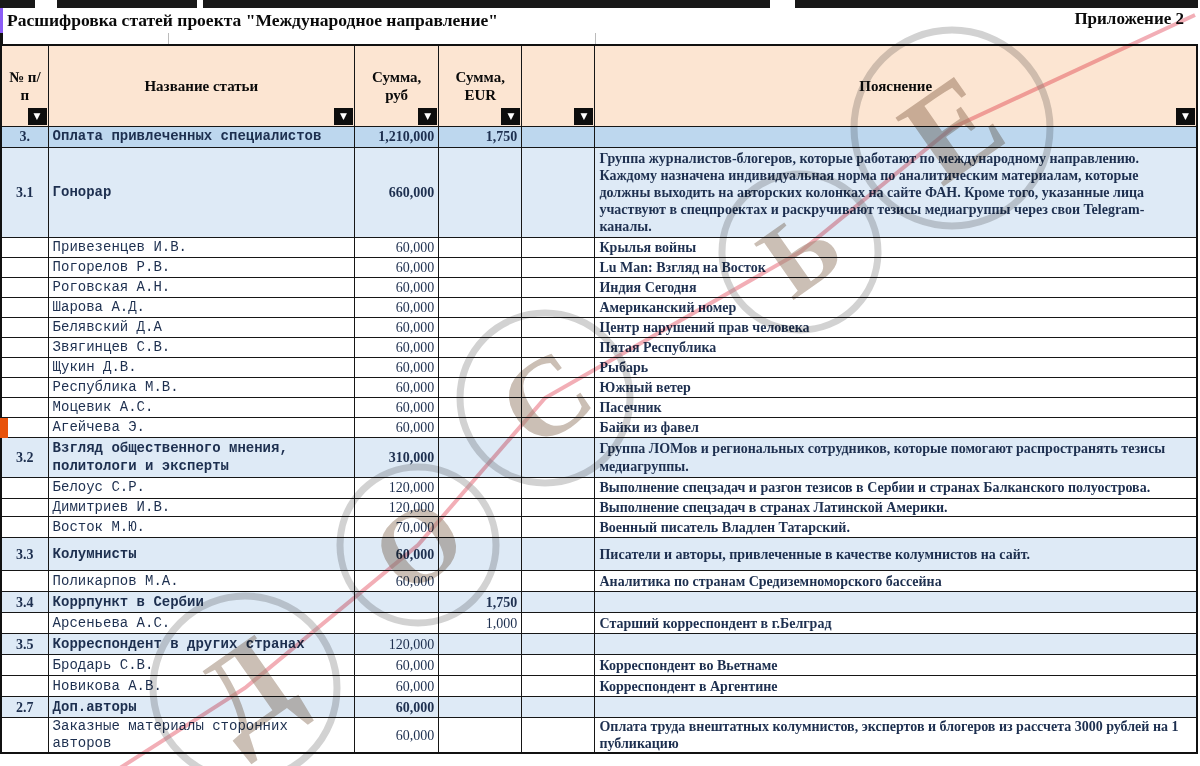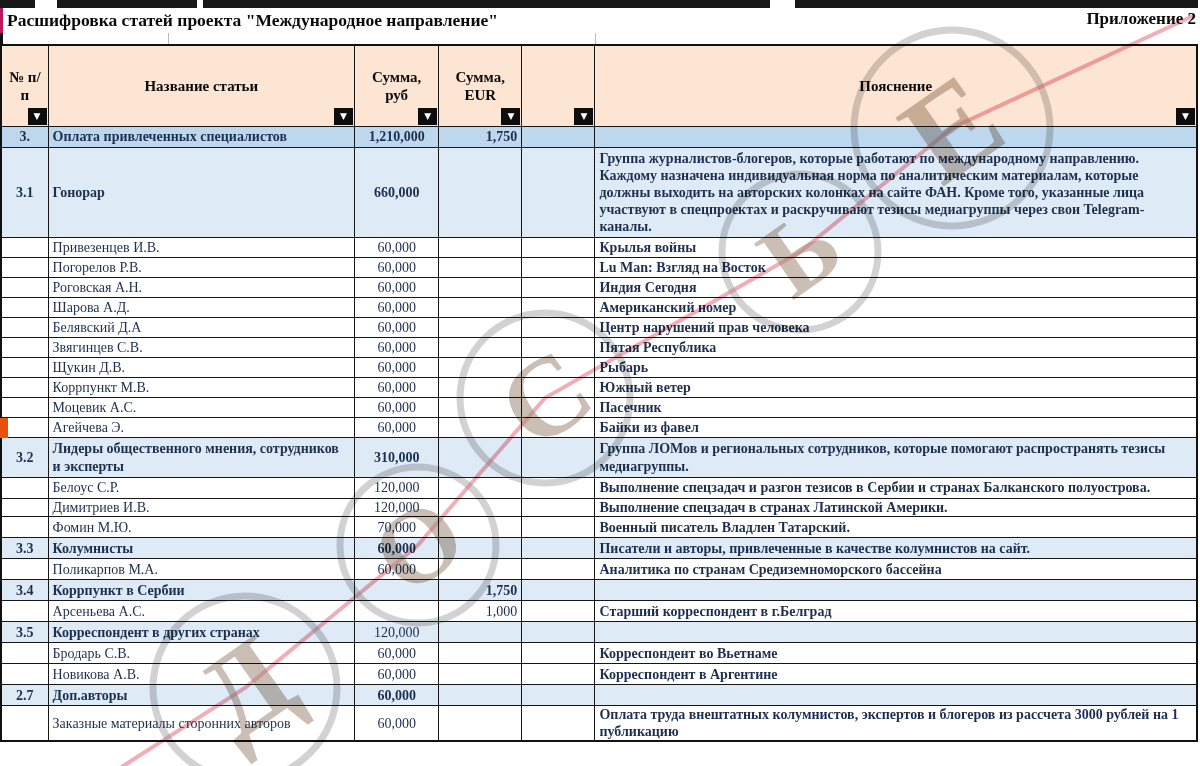--- a/index.html
+++ b/index.html
@@ -3,47 +3,47 @@
 <meta charset="utf-8">
 <style>
   html,body{margin:0;padding:0;background:#fff;}
   .sheet{position:relative;width:1200px;height:766px;overflow:hidden;
          font-family:"Liberation Serif","DejaVu Serif",serif;background:#fff;}
   
   .topstrip{position:absolute;left:0;top:0;width:1198px;height:8px;background:#181818;}
   .topstrip .gap{position:absolute;top:0;height:8px;background:#fff;}
   
   .titlebar{position:absolute;left:0;top:8px;width:1197px;height:25px;background:#fff;
-            border-left:3px solid #be185d;border-bottom:1px solid #999;display:flex;align-items:center;}
+            border-left:3px solid #8b5cf6;border-bottom:1px solid #999;display:flex;align-items:center;}
   .titlebar .ttl{font-weight:bold;font-size:17.5px;color:#0a0a0a;padding-left:4px;white-space:nowrap;}
-  .titlebar .annex{position:absolute;right:4px;top:1px;font-weight:bold;font-size:17px;color:#0a0a0a;}
+  .titlebar .annex{position:absolute;right:16px;top:1px;font-weight:bold;font-size:17px;color:#0a0a0a;}
   .spacer{position:absolute;left:0;top:33px;width:1197px;height:11px;background:#fff;border-left:3px solid #111;}
   .spacer .v1{position:absolute;left:165px;top:0;width:1px;height:11px;background:#bbb;}
   .spacer .v2{position:absolute;left:592px;top:0;width:1px;height:11px;background:#bbb;}
   
   table.grid{position:absolute;left:0;top:44px;width:1198px;border-collapse:collapse;table-layout:fixed;
              border:2px solid #111;}
   table.grid th, table.grid td{border:1.5px solid #161616;padding:0 4px;overflow:hidden;
              color:#1d2f4f;font-size:14px;line-height:1.22;}
   table.grid thead th{background:#fce5d2;font-weight:bold;font-size:15px;text-align:center;
              vertical-align:middle;color:#0a0a0a;position:relative;height:80px;}
   .dd{position:absolute;right:1px;bottom:1px;width:19px;height:17px;background:#0d0d0d;
       color:#fff;font-size:9px;line-height:17px;text-align:center;cursor:pointer;
       font-family:"DejaVu Sans",sans-serif;}
   tr.total td{background:#bdd7ee;font-weight:bold;}
   tr.section td{background:#deeaf6;}
   tr.item td{background:#fff;}
   td.num{text-align:center;font-size:14px;}
   tr.section td.name, tr.section td.num, tr.total td.name{font-weight:bold;}
-  td.val{text-align:center;padding-right:14px;}
+  td.val{text-align:right;padding-right:14px;}
   td.val2{text-align:right;padding-right:18px;}
   tr.section td.val, tr.section td.val2{font-weight:bold;}
   tr.section.plainval td.val{font-weight:normal;}
   td.note{font-weight:bold;font-size:13px;line-height:17.5px;vertical-align:middle;}
-  td.name{font-size:13.5px;}
+  td.name{font-size:13.5px;font-family:Liberation Mono, monospace;}
   
   .rowmarker{position:absolute;left:0;top:418px;width:8px;height:20px;background:#e8520a;z-index:7;}
   
   svg.wm{position:absolute;left:0;top:0;z-index:6;pointer-events:none;mix-blend-mode:multiply;}
 </style>
 </head>
 <body>
 
 <div class="sheet">
 
@@ -150,21 +150,21 @@
         <tr class="item" style="height: 20px;">
           <td class="num"></td>
           <td class="name">Щукин Д.В.</td>
           <td class="val">60,000</td>
           <td class="val2"></td>
           <td class="sp"></td>
           <td class="note">Рыбарь</td>
         </tr>
         <tr class="item" style="height: 20px;">
           <td class="num"></td>
-          <td class="name">Коррпункт М.В.</td>
+          <td class="name">Республика М.В.</td>
           <td class="val">60,000</td>
           <td class="val2"></td>
           <td class="sp"></td>
           <td class="note">Южный ветер</td>
         </tr>
         <tr class="item" style="height: 20px;">
           <td class="num"></td>
           <td class="name">Моцевик А.С.</td>
           <td class="val">60,000</td>
           <td class="val2"></td>
@@ -174,21 +174,21 @@
         <tr class="item" style="height: 20px;">
           <td class="num"></td>
           <td class="name">Агейчева Э.</td>
           <td class="val">60,000</td>
           <td class="val2"></td>
           <td class="sp"></td>
           <td class="note">Байки из фавел</td>
         </tr>
         <tr class="section" style="height: 40px;">
           <td class="num">3.2</td>
-          <td class="name">Лидеры общественного мнения, сотрудников и эксперты</td>
+          <td class="name">Взгляд общественного мнения, политологи и эксперты</td>
           <td class="val">310,000</td>
           <td class="val2"></td>
           <td class="sp"></td>
           <td class="note">Группа ЛОМов и региональных сотрудников, которые помогают распространять тезисы медиагруппы.</td>
         </tr>
         <tr class="item" style="height: 21px;">
           <td class="num"></td>
           <td class="name">Белоус С.Р.</td>
           <td class="val">120,000</td>
           <td class="val2"></td>
@@ -198,27 +198,27 @@
         <tr class="item" style="height: 16px;">
           <td class="num"></td>
           <td class="name">Димитриев И.В.</td>
           <td class="val">120,000</td>
           <td class="val2"></td>
           <td class="sp"></td>
           <td class="note">Выполнение спецзадач в странах Латинской Америки.</td>
         </tr>
         <tr class="item" style="height: 21px;">
           <td class="num"></td>
-          <td class="name">Фомин М.Ю.</td>
+          <td class="name">Восток М.Ю.</td>
           <td class="val">70,000</td>
           <td class="val2"></td>
           <td class="sp"></td>
           <td class="note">Военный писатель Владлен Татарский.</td>
         </tr>
-        <tr class="section" style="height: 21px;">
+        <tr class="section" style="height: 33px;">
           <td class="num">3.3</td>
           <td class="name">Колумнисты</td>
           <td class="val">60,000</td>
           <td class="val2"></td>
           <td class="sp"></td>
           <td class="note">Писатели и авторы, привлеченные в качестве колумнистов на сайт.</td>
         </tr>
         <tr class="item" style="height: 21px;">
           <td class="num"></td>
           <td class="name">Поликарпов М.А.</td>

